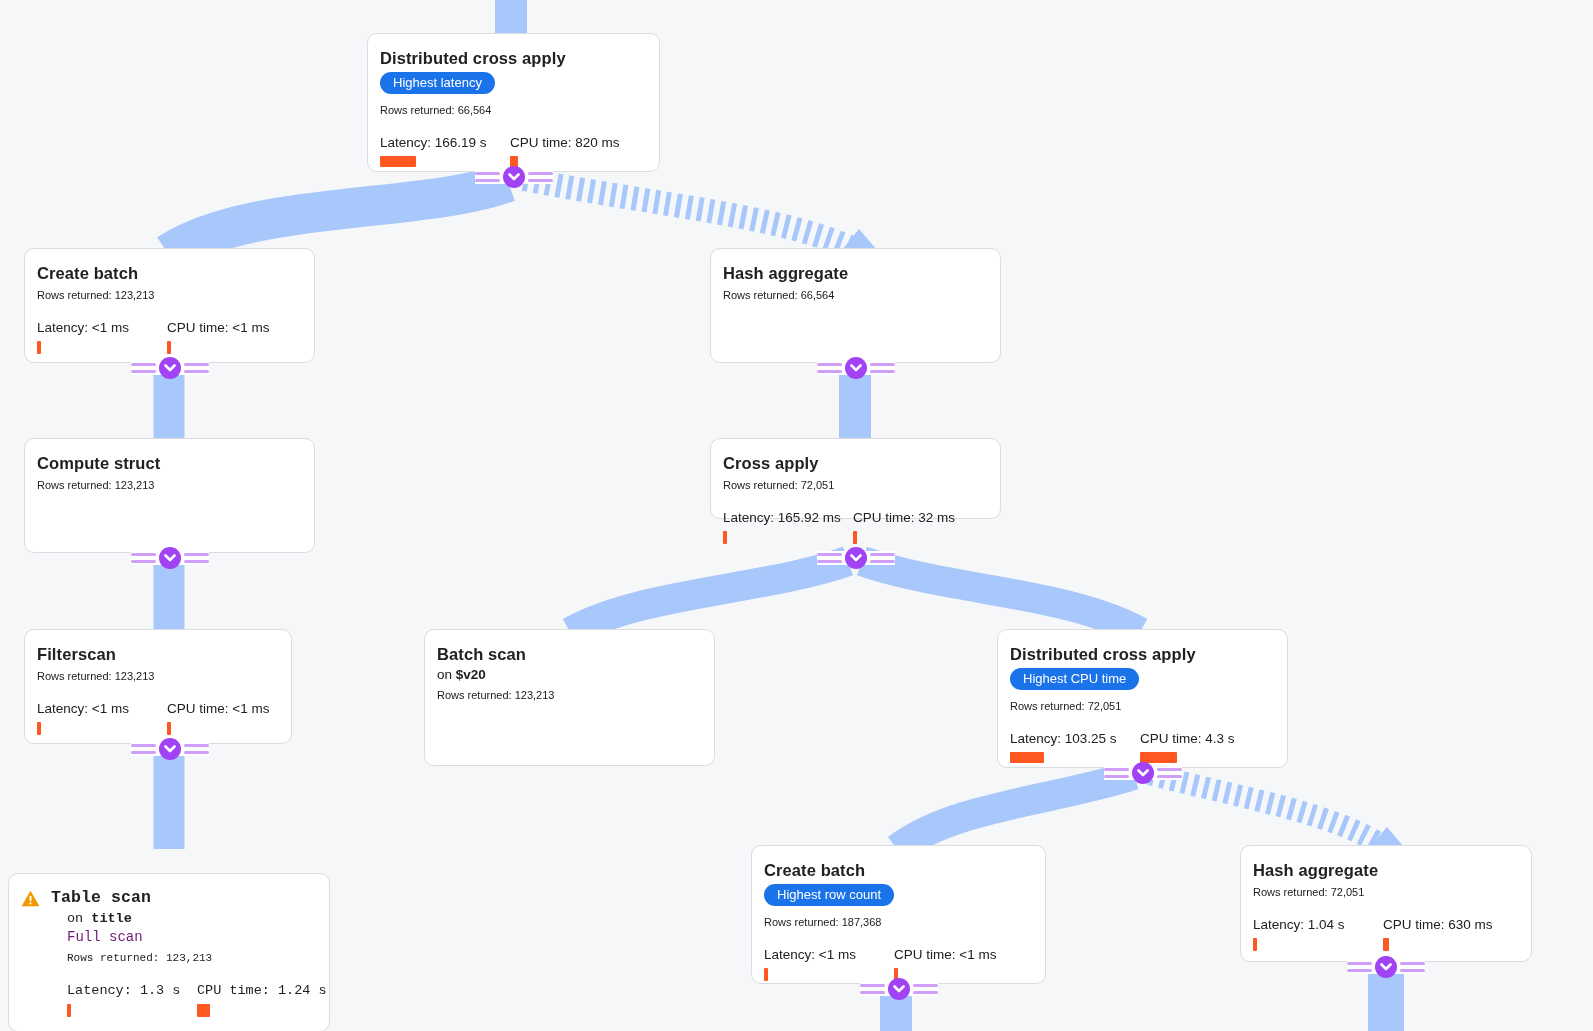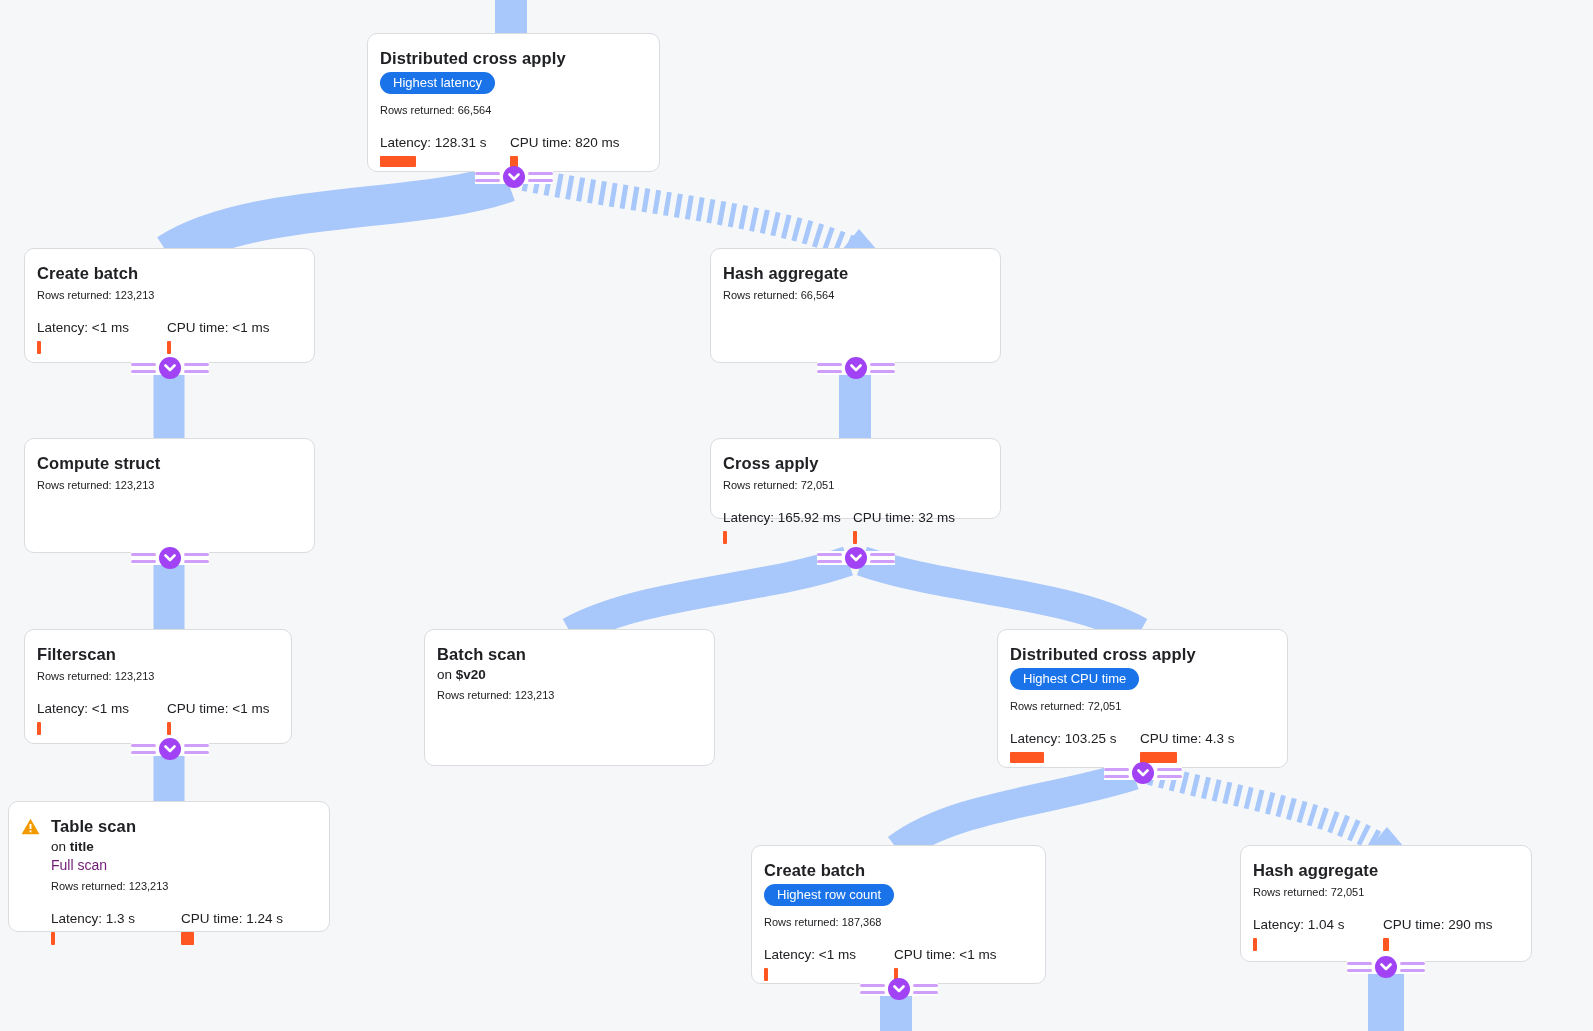--- a/index.html
+++ b/index.html
@@ -21,21 +21,21 @@
     border-radius:13px;font-size:13px;line-height:16px;font-weight:400;
   }
   .node-sub{font-size:13.5px;line-height:19px;}
   .node-sub b{font-weight:700;}
   .node-note{font-size:14px;line-height:19px;}
   .node-rows{font-size:11px;line-height:19px;margin-top:2px;}
   .metrics{display:flex;margin-top:13px;}
   .metric{min-width:130px;}
   .metric-label{font-size:13.5px;line-height:19px;}
   .metric-bar{margin-top:4px;border-radius:1px;}
-  .indent{margin-left:30px;}
+  .indent{margin-left:46px;}
   .warn-svg{display:block;}
   .connector{position:absolute;z-index:3;display:flex;align-items:center;width:78px;height:24px;}
   .connector::before{content:"";position:absolute;left:0;right:0;top:5px;bottom:5px;background:#fff;}
   .c-lines{position:relative;flex:1;display:flex;flex-direction:column;gap:4px;}
   .c-line{height:3px;border-radius:2px;}
   .expand-button{
     position:relative;width:22px;height:22px;border-radius:50%;
     margin:0 3px;display:flex;align-items:center;justify-content:center;
     border:none;cursor:pointer;flex:0 0 auto;padding:0;
   }
@@ -58,21 +58,21 @@
       <path d="M 1134 775 C 1048 802, 954 806, 897 849" fill="none" stroke="#a8c7fa" stroke-width="30"></path>
       <path d="M 1150 774 C 1248 800, 1334 812, 1388 849" fill="none" stroke="#a8c7fa" stroke-width="22" stroke-dasharray="5 6"></path>
       <path d="M 1370 847 L 1404 847 L 1387 827 Z" fill="#a8c7fa"></path>
       <path d="M 896 996 L 896 1034" fill="none" stroke="#a8c7fa" stroke-width="32"></path>
       <path d="M 1386 958 L 1386 1034" fill="none" stroke="#a8c7fa" stroke-width="36"></path>
     </svg>
 <div class="plan-node" style="left: 367px; top: 33px; width: 293px; height: 139px;"><div class="title-row">
         <div class="node-title">Distributed cross apply</div>
       </div><div class="node-badge" style="background: rgb(26, 115, 232); color: rgb(255, 255, 255);">Highest latency</div><div class="node-rows">Rows returned: 66,564</div><div class="metrics">
         <div class="metric">
-          <div class="metric-label">Latency: 128.31 s</div>
+          <div class="metric-label">Latency: 166.19 s</div>
           <div class="metric-bar" style="width: 36px; height: 11px; background: rgb(255, 87, 34);"></div>
         </div>
         <div class="metric">
           <div class="metric-label">CPU time: 820 ms</div>
           <div class="metric-bar" style="width: 8px; height: 13px; background: rgb(255, 87, 34);"></div>
         </div>
       </div></div>
     <div class="connector" style="left: 474.5px; top: 165px;">
       <div class="c-lines">
         <div class="c-line" style="background: rgb(207, 158, 248);"></div>
@@ -250,21 +250,21 @@
       <button class="expand-button" style="background: rgb(161, 66, 244);">
         <svg width="12" height="8" viewBox="0 0 12 8">
       <path d="M1.5 1.5 L6 6 L10.5 1.5" fill="none" stroke="#fff" stroke-width="2.6" stroke-linecap="round" stroke-linejoin="round"></path>
         </svg>
       </button>
       <div class="c-lines">
         <div class="c-line" style="background: rgb(207, 158, 248);"></div>
         <div class="c-line" style="background: rgb(207, 158, 248);"></div>
       </div>
     </div>
-    <div class="plan-node" style="left: 8px; top: 801px; width: 322px; height: 131px;">
+    <div class="plan-node" style="left: 8px; top: 873px; width: 322px; height: 159px; font-family: Liberation Mono, monospace;">
       <div class="title-row">
         <span>
           <svg class="warn-svg" width="19" height="17" viewBox="0 0 19 17">
       <path d="M9.5 0.8 L18.4 16.2 L0.6 16.2 Z" fill="#f29900"></path>
       <rect x="8.55" y="6" width="1.9" height="5" fill="#fff"></rect>
       <rect x="8.55" y="12.4" width="1.9" height="1.9" fill="#fff"></rect>
           </svg>
         </span>
         <div class="node-title">Table scan</div>
       </div>
@@ -313,21 +313,21 @@
       <div class="title-row">
         <div class="node-title">Hash aggregate</div>
       </div>
       <div class="node-rows">Rows returned: 72,051</div>
       <div class="metrics">
         <div class="metric">
           <div class="metric-label">Latency: 1.04 s</div>
           <div class="metric-bar" style="width: 4px; height: 13px; background: rgb(255, 87, 34);"></div>
         </div>
         <div class="metric">
-          <div class="metric-label">CPU time: 290 ms</div>
+          <div class="metric-label">CPU time: 630 ms</div>
           <div class="metric-bar" style="width: 6px; height: 13px; background: rgb(255, 87, 34);"></div>
         </div>
       </div>
     </div>
     <div class="connector" style="left: 1347px; top: 955px;">
       <div class="c-lines">
         <div class="c-line" style="background: rgb(207, 158, 248);"></div>
         <div class="c-line" style="background: rgb(207, 158, 248);"></div>
       </div>
       <button class="expand-button" style="background: rgb(161, 66, 244);">

